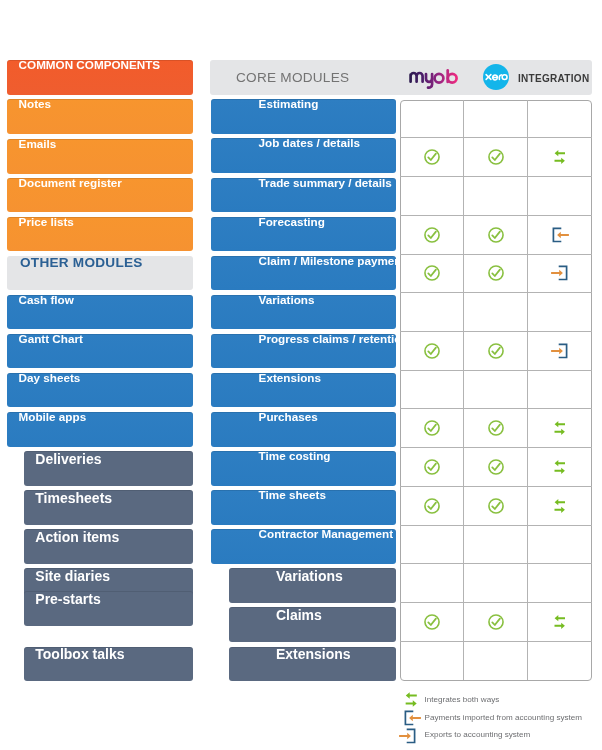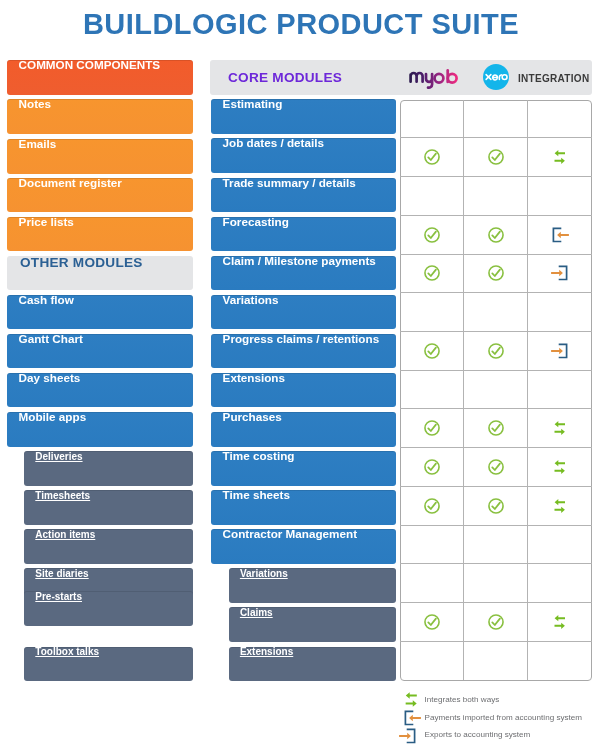--- a/index.html
+++ b/index.html
@@ -6,54 +6,53 @@
   body{width:602px;height:750px;background:#ffffff;font-family:"Liberation Sans",sans-serif;overflow:hidden;}
   #page{position:absolute;left:0;top:0;width:602px;height:750px;}
   #title{position:absolute;left:0;top:7.5px;width:602px;text-align:center;font-size:29px;font-weight:bold;
          color:#2E75B6;letter-spacing:0.45px;}
 
   .bar{position:absolute;box-sizing:border-box;border-radius:3px;display:flex;align-items:flex-start;height:34.5px;
        box-shadow:inset 0 1px 0 rgba(0,0,0,0.10);}
   .bar .t{font-size:11.7px;font-weight:bold;color:#ffffff;padding-left:11.6px;line-height:1;white-space:nowrap;position:relative;top:-1px;}
   .left{left:7px;width:186px;}
   .left.sub{left:24px;width:169px;}
-  .bar.sub .t,.bar.sub2 .t{font-size:10px;padding-left:11.3px;top:0.8px;text-decoration:underline;}
-  .mcol{left:211px;width:185px;}
+  .bar.sub .t,.bar.sub2 .t{font-size:14px;padding-left:11.3px;top:0.8px;}
+  .mcol{left:211px;width:185px;padding-left:36px;}
   .mcol.sub2{left:228.6px;width:167.4px;}
 
   .orange-hd{background:linear-gradient(180deg,#F25C2B 0%,#EF5D2F 100%);}
   .orange{background:linear-gradient(180deg,#F7952E 0%,#F69231 100%);}
   .blue{background:linear-gradient(180deg,#2E7EC2 0%,#2A7BC0 100%);}
   .slate{background:#5A6980;}
 
   .hdr{background:#E4E5E7;border-radius:3px;box-shadow:none;}
   .hdr .t{color:#2B6094;font-size:13.6px;font-weight:bold;letter-spacing:0.25px;padding-left:13px;top:0px;}
 
   #corehdr{position:absolute;left:210px;top:60.3px;width:382px;height:34.5px;background:#E4E5E7;border-radius:3px;}
-  #corehdr .t{position:absolute;left:18px;top:10px;color:#6d28d9;font-size:13.6px;font-weight:bold;letter-spacing:0.25px;}
+  #corehdr .t{position:absolute;left:26px;top:10px;color:#737373;font-size:13.6px;font-weight:normal;letter-spacing:0.25px;}
 
   #grid{position:absolute;left:400.4px;top:99.5px;width:191.6px;box-sizing:border-box;}
   .grow{display:flex;position:absolute;left:0;width:191.6px;box-sizing:border-box;}
   .gcell{width:63.87px;box-sizing:border-box;border-right:1px solid #b3b3b3;border-bottom:1px solid #b3b3b3;
          display:flex;align-items:center;justify-content:center;}
   .grow:last-child .gcell{border-bottom:none;}
   .gcell:last-child{border-right:none;}
   #gridframe{position:absolute;left:400.4px;top:99.5px;width:191.6px;height:581.5px;box-sizing:border-box;
              border:1px solid #a8a8a8;border-radius:4px;pointer-events:none;}
 
   #legend{position:absolute;left:0;top:0;}
   .lrow{position:absolute;display:flex;align-items:center;}
   .lico{width:24px;height:18px;display:flex;align-items:center;justify-content:center;}
   .ltxt{font-size:8.1px;color:#6D6E71;white-space:nowrap;line-height:1;}
 </style>
 </head>
 <body>
 
 <div id="page">
-  <div id="title">BUILDLOGIC PRODUCT SUITE</div>
   <div id="sidebar">
     <div class="bar left orange-hd" style="top:60.3px">
         <span class="t">COMMON COMPONENTS</span>
       </div>
     <div class="bar left orange" style="top:99.38px">
         <span class="t">Notes</span>
       </div>
     <div class="bar left orange" style="top:139px">
         <span class="t">Emails</span>
       </div>

